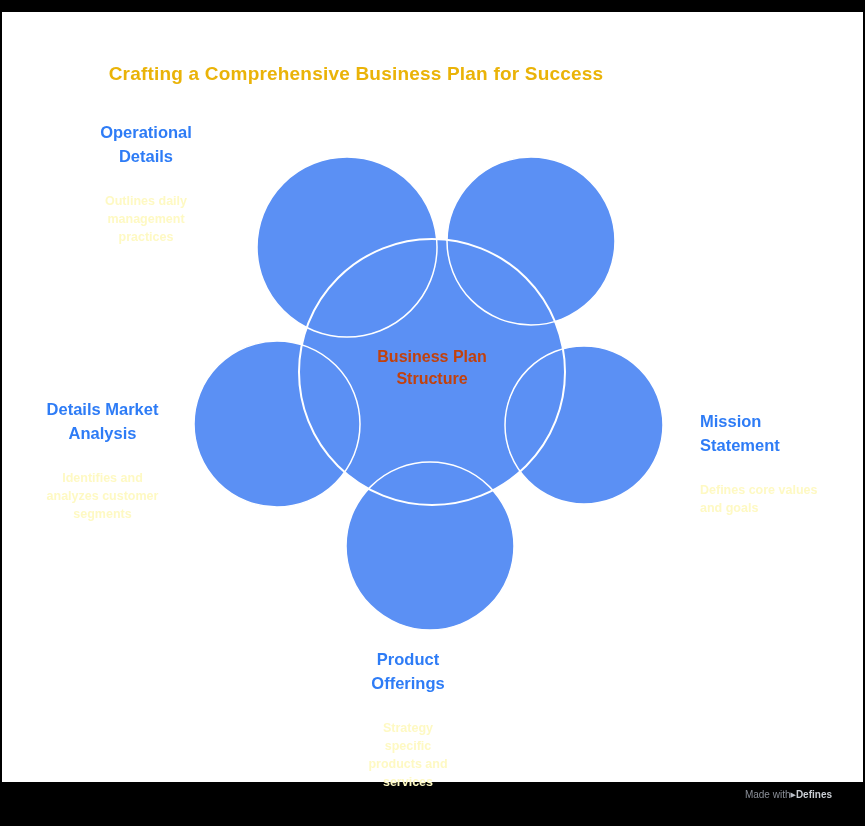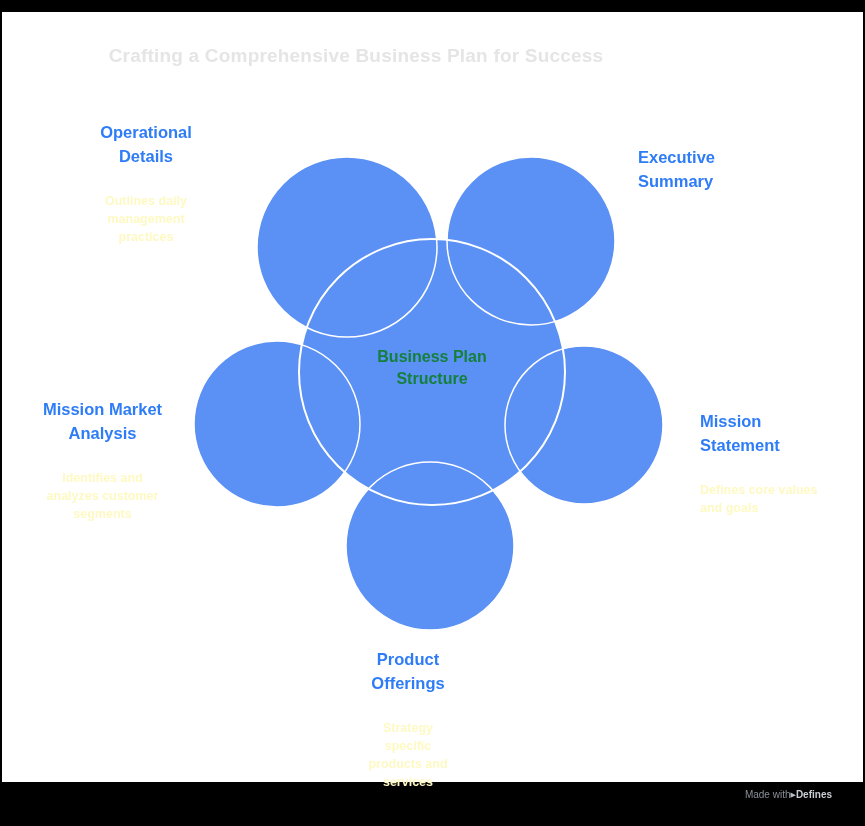--- a/index.html
+++ b/index.html
@@ -12,24 +12,24 @@
   }
   .canvas{
     position:absolute;left:2px;top:12px;
     width:861px;height:770px;
     background:#ffffff;
   }
   .diagram-svg{
     position:absolute;left:0;top:0;
   }
   .title{
-    position:absolute;left:0;top:45px;width:712px;
+    position:absolute;left:0;top:63px;width:712px;
     text-align:center;
     font-size:19px;font-weight:700;
-    color:#e5e5e5;
+    color:#eab308;
     letter-spacing:.2px;
   }
   .label-block{position:absolute;}
   .label-heading{
     font-size:16.5px;font-weight:700;color:#2E7CF6;line-height:1.45;
   }
   .label-desc{
     font-size:12.5px;font-weight:700;color:#fef9c3;line-height:1.45;margin-top:23px;
   }
   .align-center{text-align:center;}
@@ -52,21 +52,21 @@
   .block-product .label-heading{max-width:95px;}
   .block-product .label-desc{max-width:100px;}
 
   .block-target{left:20px;top:398px;width:165px;}
   .block-target .label-heading{max-width:135px;}
   .block-target .label-desc{max-width:115px;}
 
   .center-label{
     position:absolute;left:332px;top:346px;width:200px;
     text-align:center;
-    font-size:16px;font-weight:700;color:#15803d;line-height:1.4;
+    font-size:16px;font-weight:700;color:#c2410c;line-height:1.4;
   }
   .center-label span{display:inline-block;max-width:140px;}
 
   .footer{
     position:absolute;top:789px;right:33px;
     display:flex;align-items:center;
     font-size:10px;color:#8a8f98;
     cursor:pointer;
   }
   .footer .brand{color:#c9cdd3;font-weight:600;}
@@ -106,35 +106,34 @@
   <div class="center-label">
     <span>Business Plan Structure</span>
   </div>
 
   <div class="label-block block-operational align-center">
     <div class="label-heading">Operational Details</div>
     <div class="label-desc">Outlines daily management practices</div>
   </div>
 
   <div class="label-block block-executive align-left">
-    <div class="label-heading">Executive Summary</div>
   </div>
 
   <div class="label-block block-mission align-left">
     <div class="label-heading">Mission Statement</div>
     <div class="label-desc">Defines core values and goals</div>
   </div>
 
   <div class="label-block block-product align-center">
     <div class="label-heading">Product Offerings</div>
     <div class="label-desc">Strategy specific products and services</div>
   </div>
 
   <div class="label-block block-target align-center">
-    <div class="label-heading">Mission Market Analysis</div>
+    <div class="label-heading">Details Market Analysis</div>
     <div class="label-desc">Identifies and analyzes customer segments</div>
   </div>
 
   <div class="footer">
     <span>Made with</span>
     <span class="napkin-icon">▶</span>
     <span class="brand">Defines</span>
   </div>
 </div>
 

